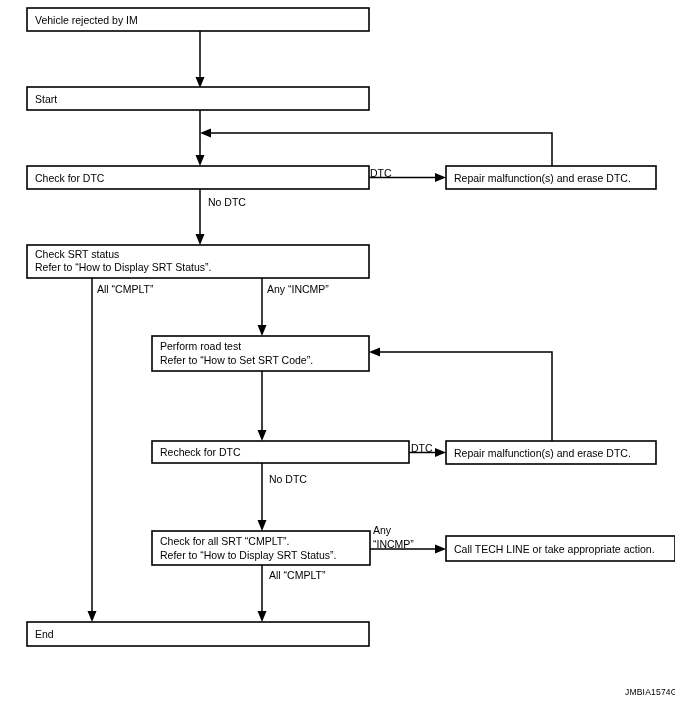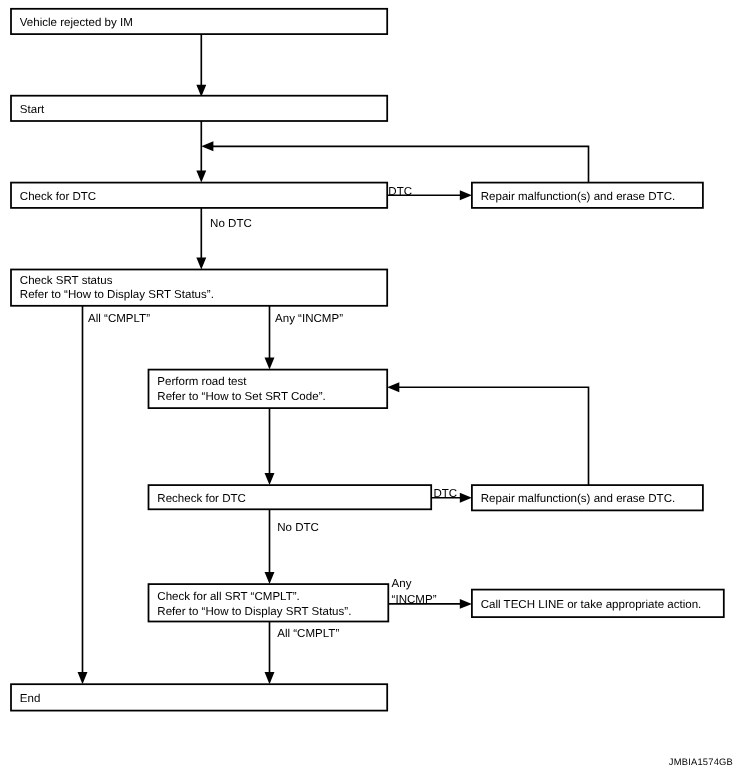--- a/index.html
+++ b/index.html
@@ -9,21 +9,21 @@
   }
   body {
     width: 675px;
     height: 707px;
     position: relative;
     font-family: "Liberation Sans", sans-serif;
     overflow: hidden;
   }
   #diagram-root {
     position: absolute;
-    left: 0;
+    left: 17px;
     top: 0;
     width: 585px;
     height: 707px;
     border-radius: 14px;
   }
   svg#flow {
     display: block;
     width: 675px;
     height: 707px;
   }

